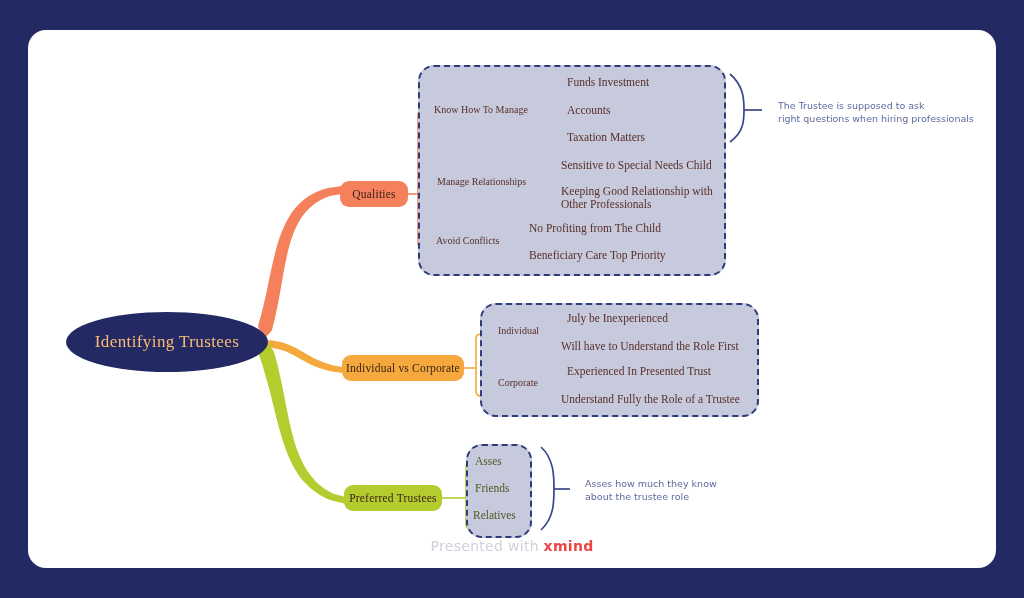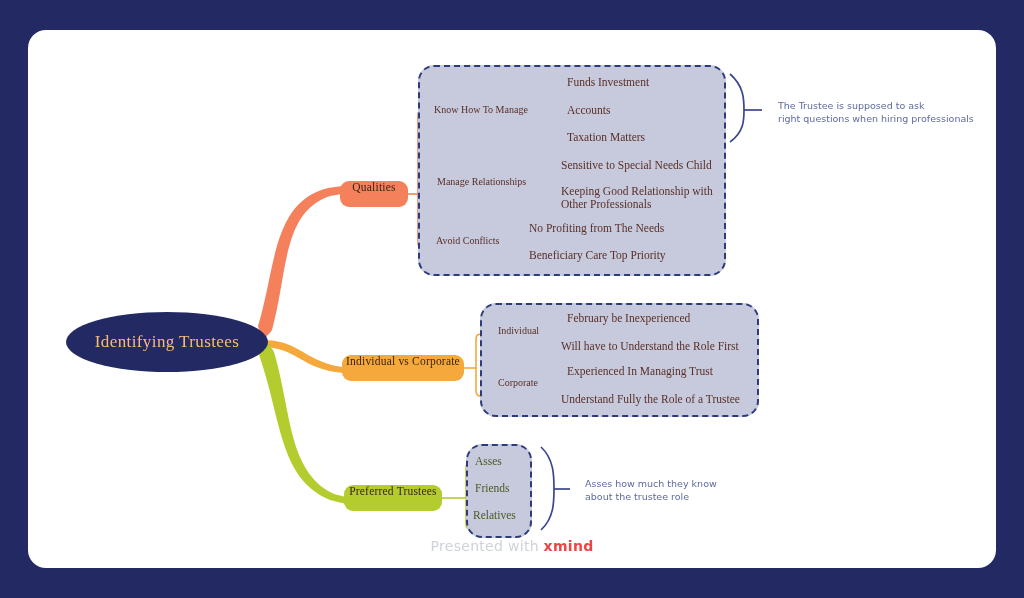--- a/index.html
+++ b/index.html
@@ -23,21 +23,21 @@
   .boundary{
     position:absolute;
     background:#c6cadc;
     border:2.2px dashed #2e3b7a;
     border-radius:16px;
   }
 
   
   .node{
     position:absolute;
-    display:flex;justify-content:center;
+    display:flex;align-items:center;justify-content:center;
     border-radius:9px;
     color:#3a2418;
     font-size:11.5px;
     letter-spacing:.2px;
     white-space:nowrap;
     box-sizing:border-box;
   }
   .root{
     position:absolute;
     display:flex;align-items:center;justify-content:center;
@@ -185,29 +185,29 @@
   <div class="sub" style="left:437px;top:176px;">Manage Relationships</div>
   <div class="sub" style="left:436px;top:235px;">Avoid Conflicts</div>
 
   <div class="leaf" style="left:567px;top:76px;">Funds Investment</div>
   <div class="leaf" style="left:567px;top:104px;">Accounts</div>
   <div class="leaf" style="left:567px;top:131px;">Taxation Matters</div>
 
   <div class="leaf" style="left:561px;top:159px;">Sensitive to Special Needs Child</div>
   <div class="leaf two" style="left:561px;top:185px;">Keeping Good Relationship with Other Professionals</div>
 
-  <div class="leaf" style="left:529px;top:222px;">No Profiting from The Needs</div>
+  <div class="leaf" style="left:529px;top:222px;">No Profiting from The Child</div>
   <div class="leaf" style="left:529px;top:249px;">Beneficiary Care Top Priority</div>
 
   <div class="sub" style="left:498px;top:325px;">Individual</div>
   <div class="sub" style="left:498px;top:377px;">Corporate</div>
 
-  <div class="leaf" style="left:567px;top:312px;">February be Inexperienced</div>
+  <div class="leaf" style="left:567px;top:312px;">July be Inexperienced</div>
   <div class="leaf" style="left:561px;top:340px;text-align:center;">Will have to Understand the Role First</div>
-  <div class="leaf" style="left:567px;top:365px;">Experienced In Managing Trust</div>
+  <div class="leaf" style="left:567px;top:365px;">Experienced In Presented Trust</div>
   <div class="leaf" style="left:561px;top:393px;">Understand Fully the Role of a Trustee</div>
 
   <div class="leaf green" style="left:475px;top:455px;">Asses</div>
   <div class="leaf green" style="left:475px;top:482px;">Friends</div>
   <div class="leaf green" style="left:473px;top:509px;">Relatives</div>
 
   <div class="note" style="left:778px;top:99px;width:220px;">The Trustee  is supposed to ask
 right questions when hiring professionals</div>
   <div class="note" style="left:585px;top:477px;width:200px;">Asses how much they know
 about  the trustee role</div>

